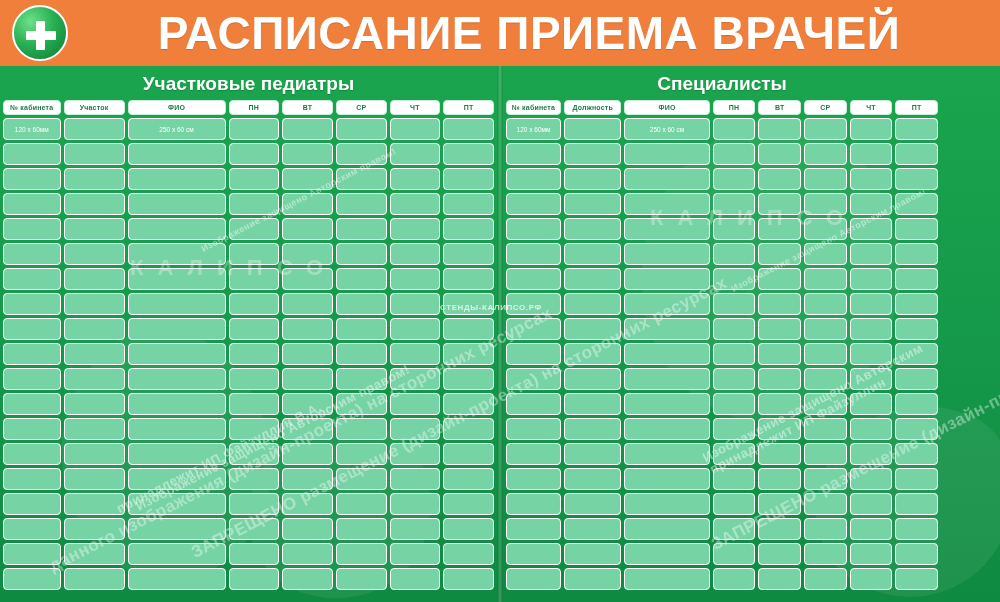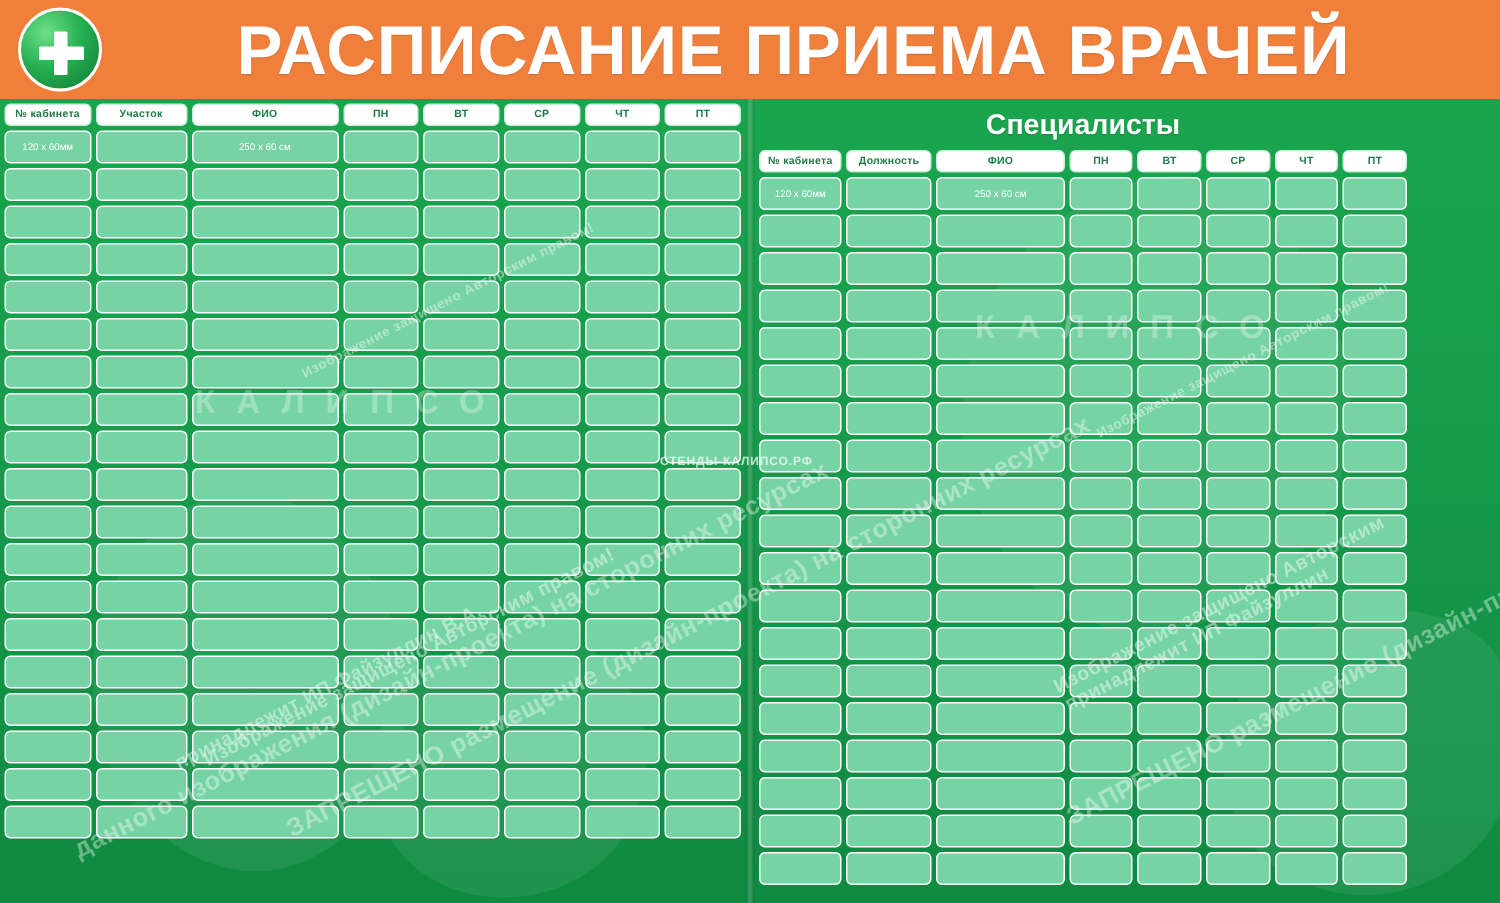--- a/index.html
+++ b/index.html
@@ -194,20 +194,21 @@
     <div id="cross-badge">
       <div class="bar h"></div>
       <div class="bar v"></div>
     </div>
     <div id="header-title">РАСПИСАНИЕ ПРИЕМА ВРАЧЕЙ</div>
   </div>
 
   <div id="divider"></div>
 
   <div class="panel" id="panel-left">
+    <div class="panel-title">Участковые педиатры</div>
     <table class="sched" id="tbl-left">
       <colgroup>
         <col class="c-num">
           <col class="c-sec">
           <col class="c-fio">
         <col class="c-day">
           <col class="c-day">
           <col class="c-day">
           <col class="c-day">
           <col class="c-day">

